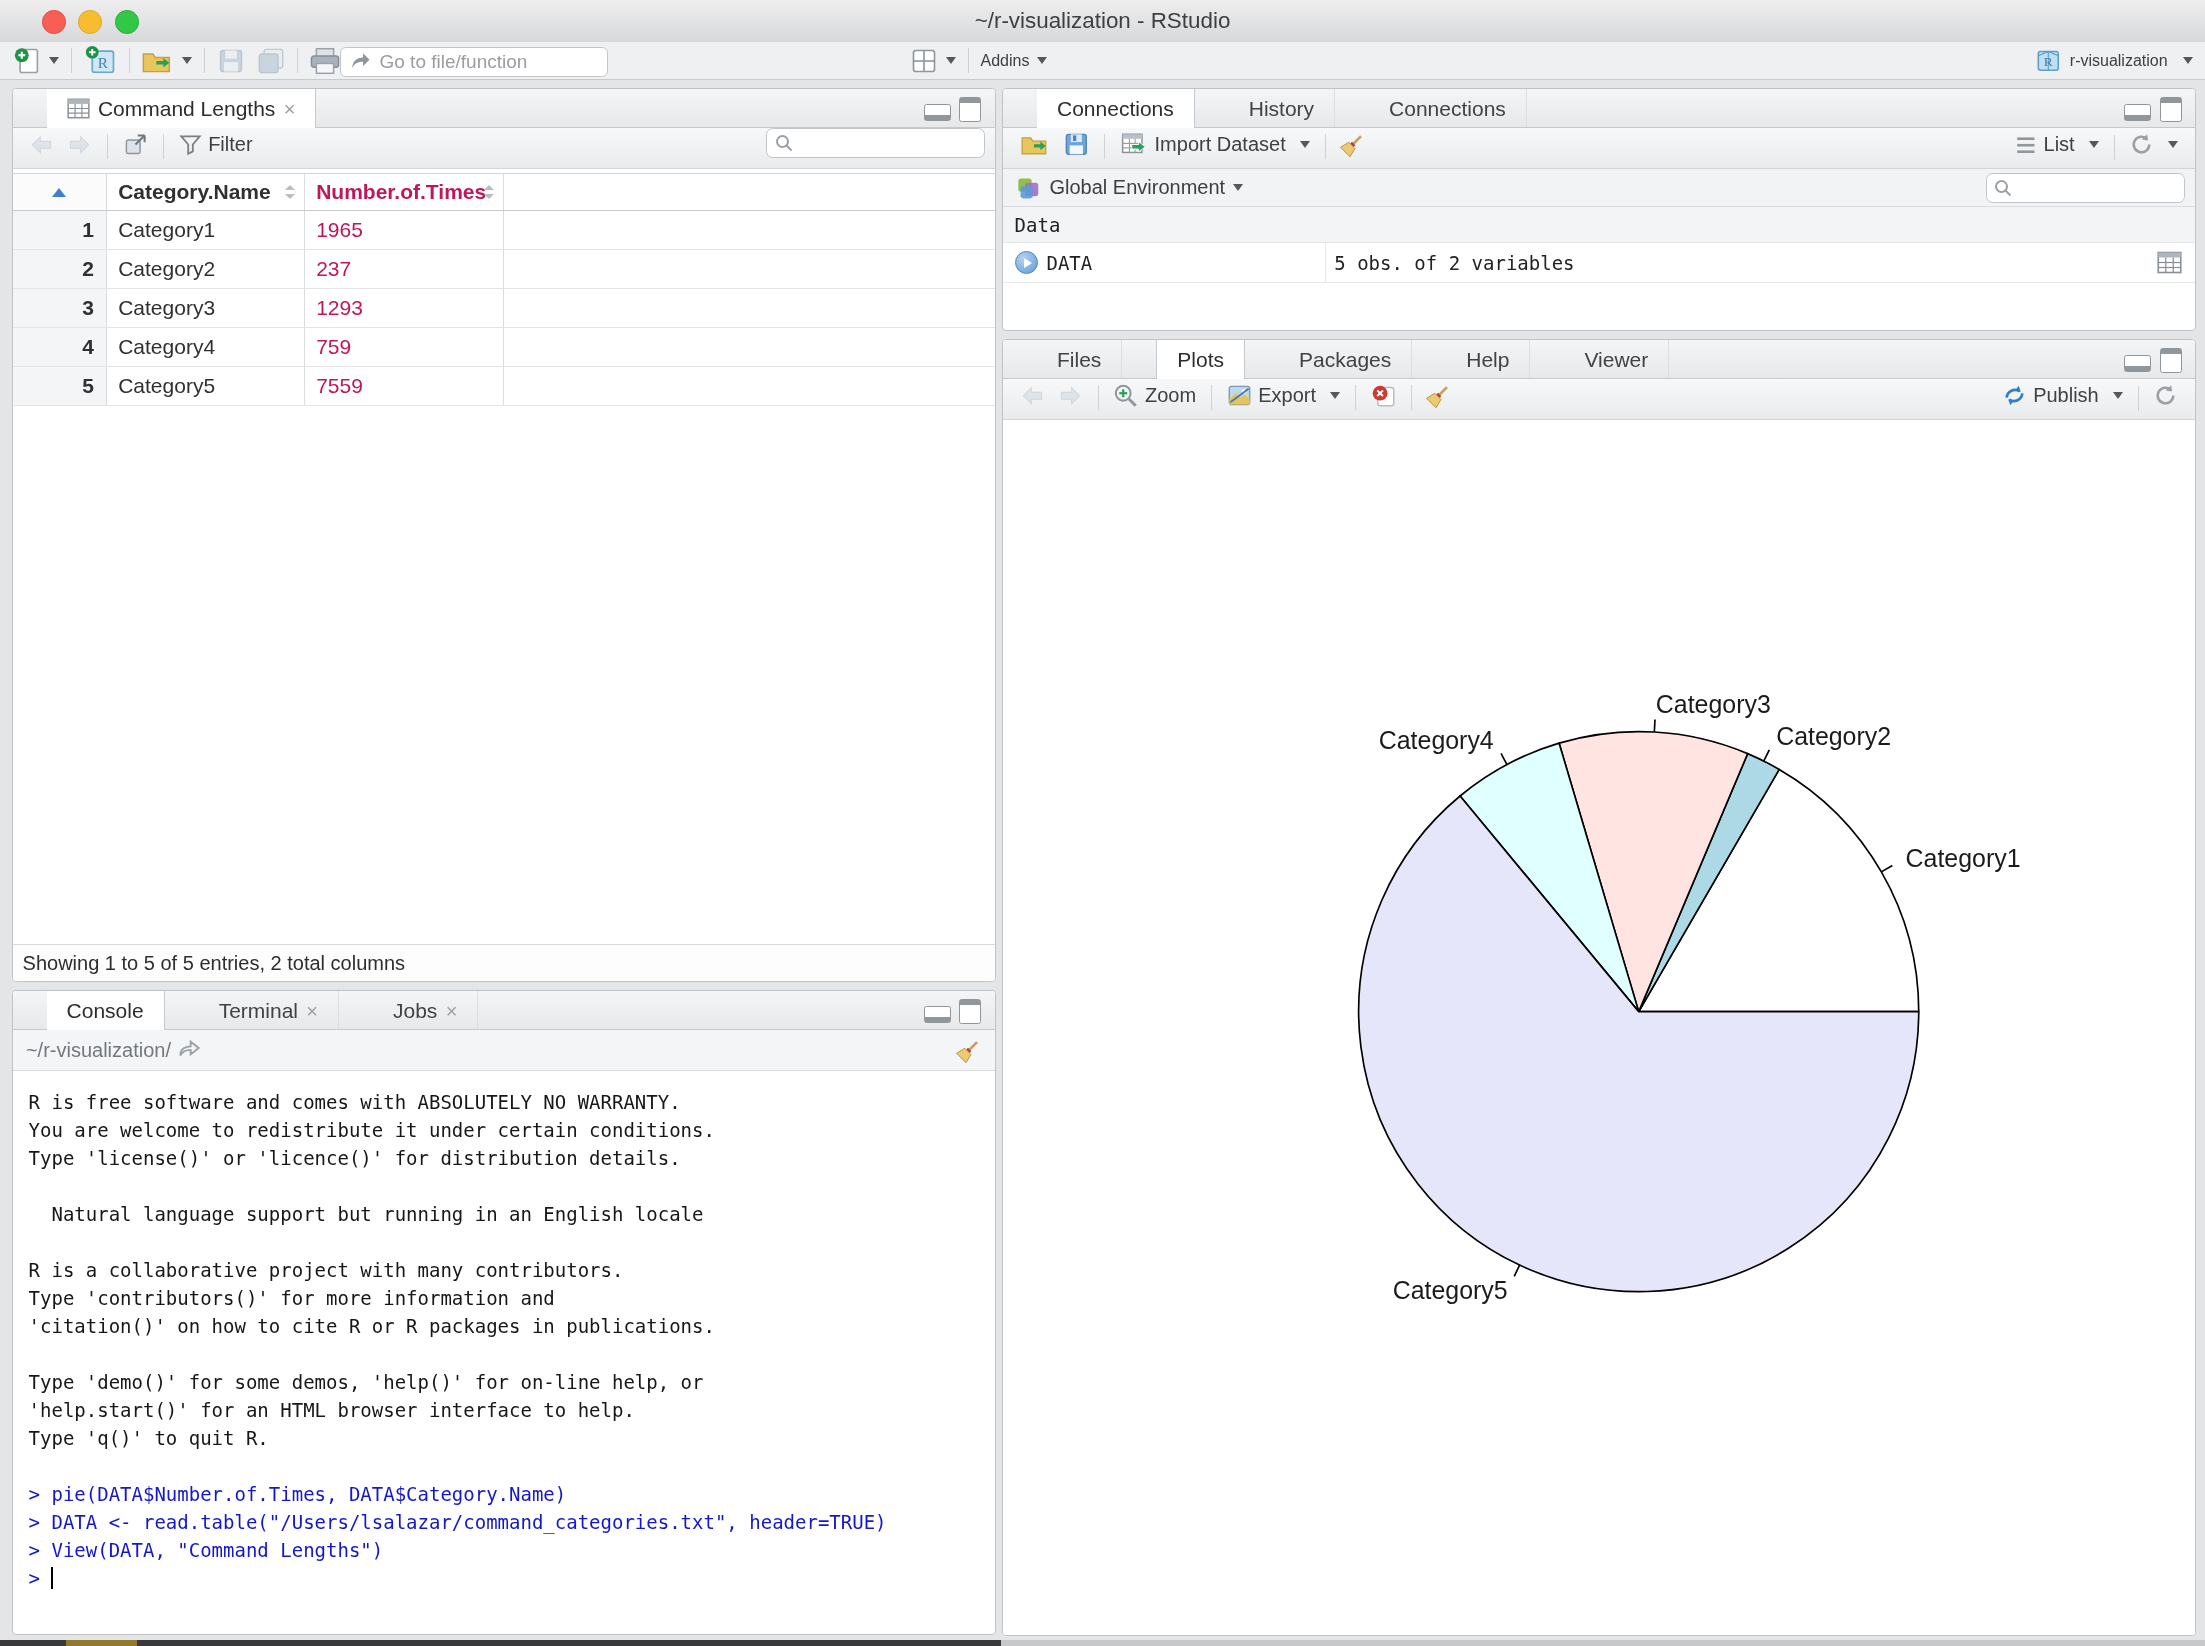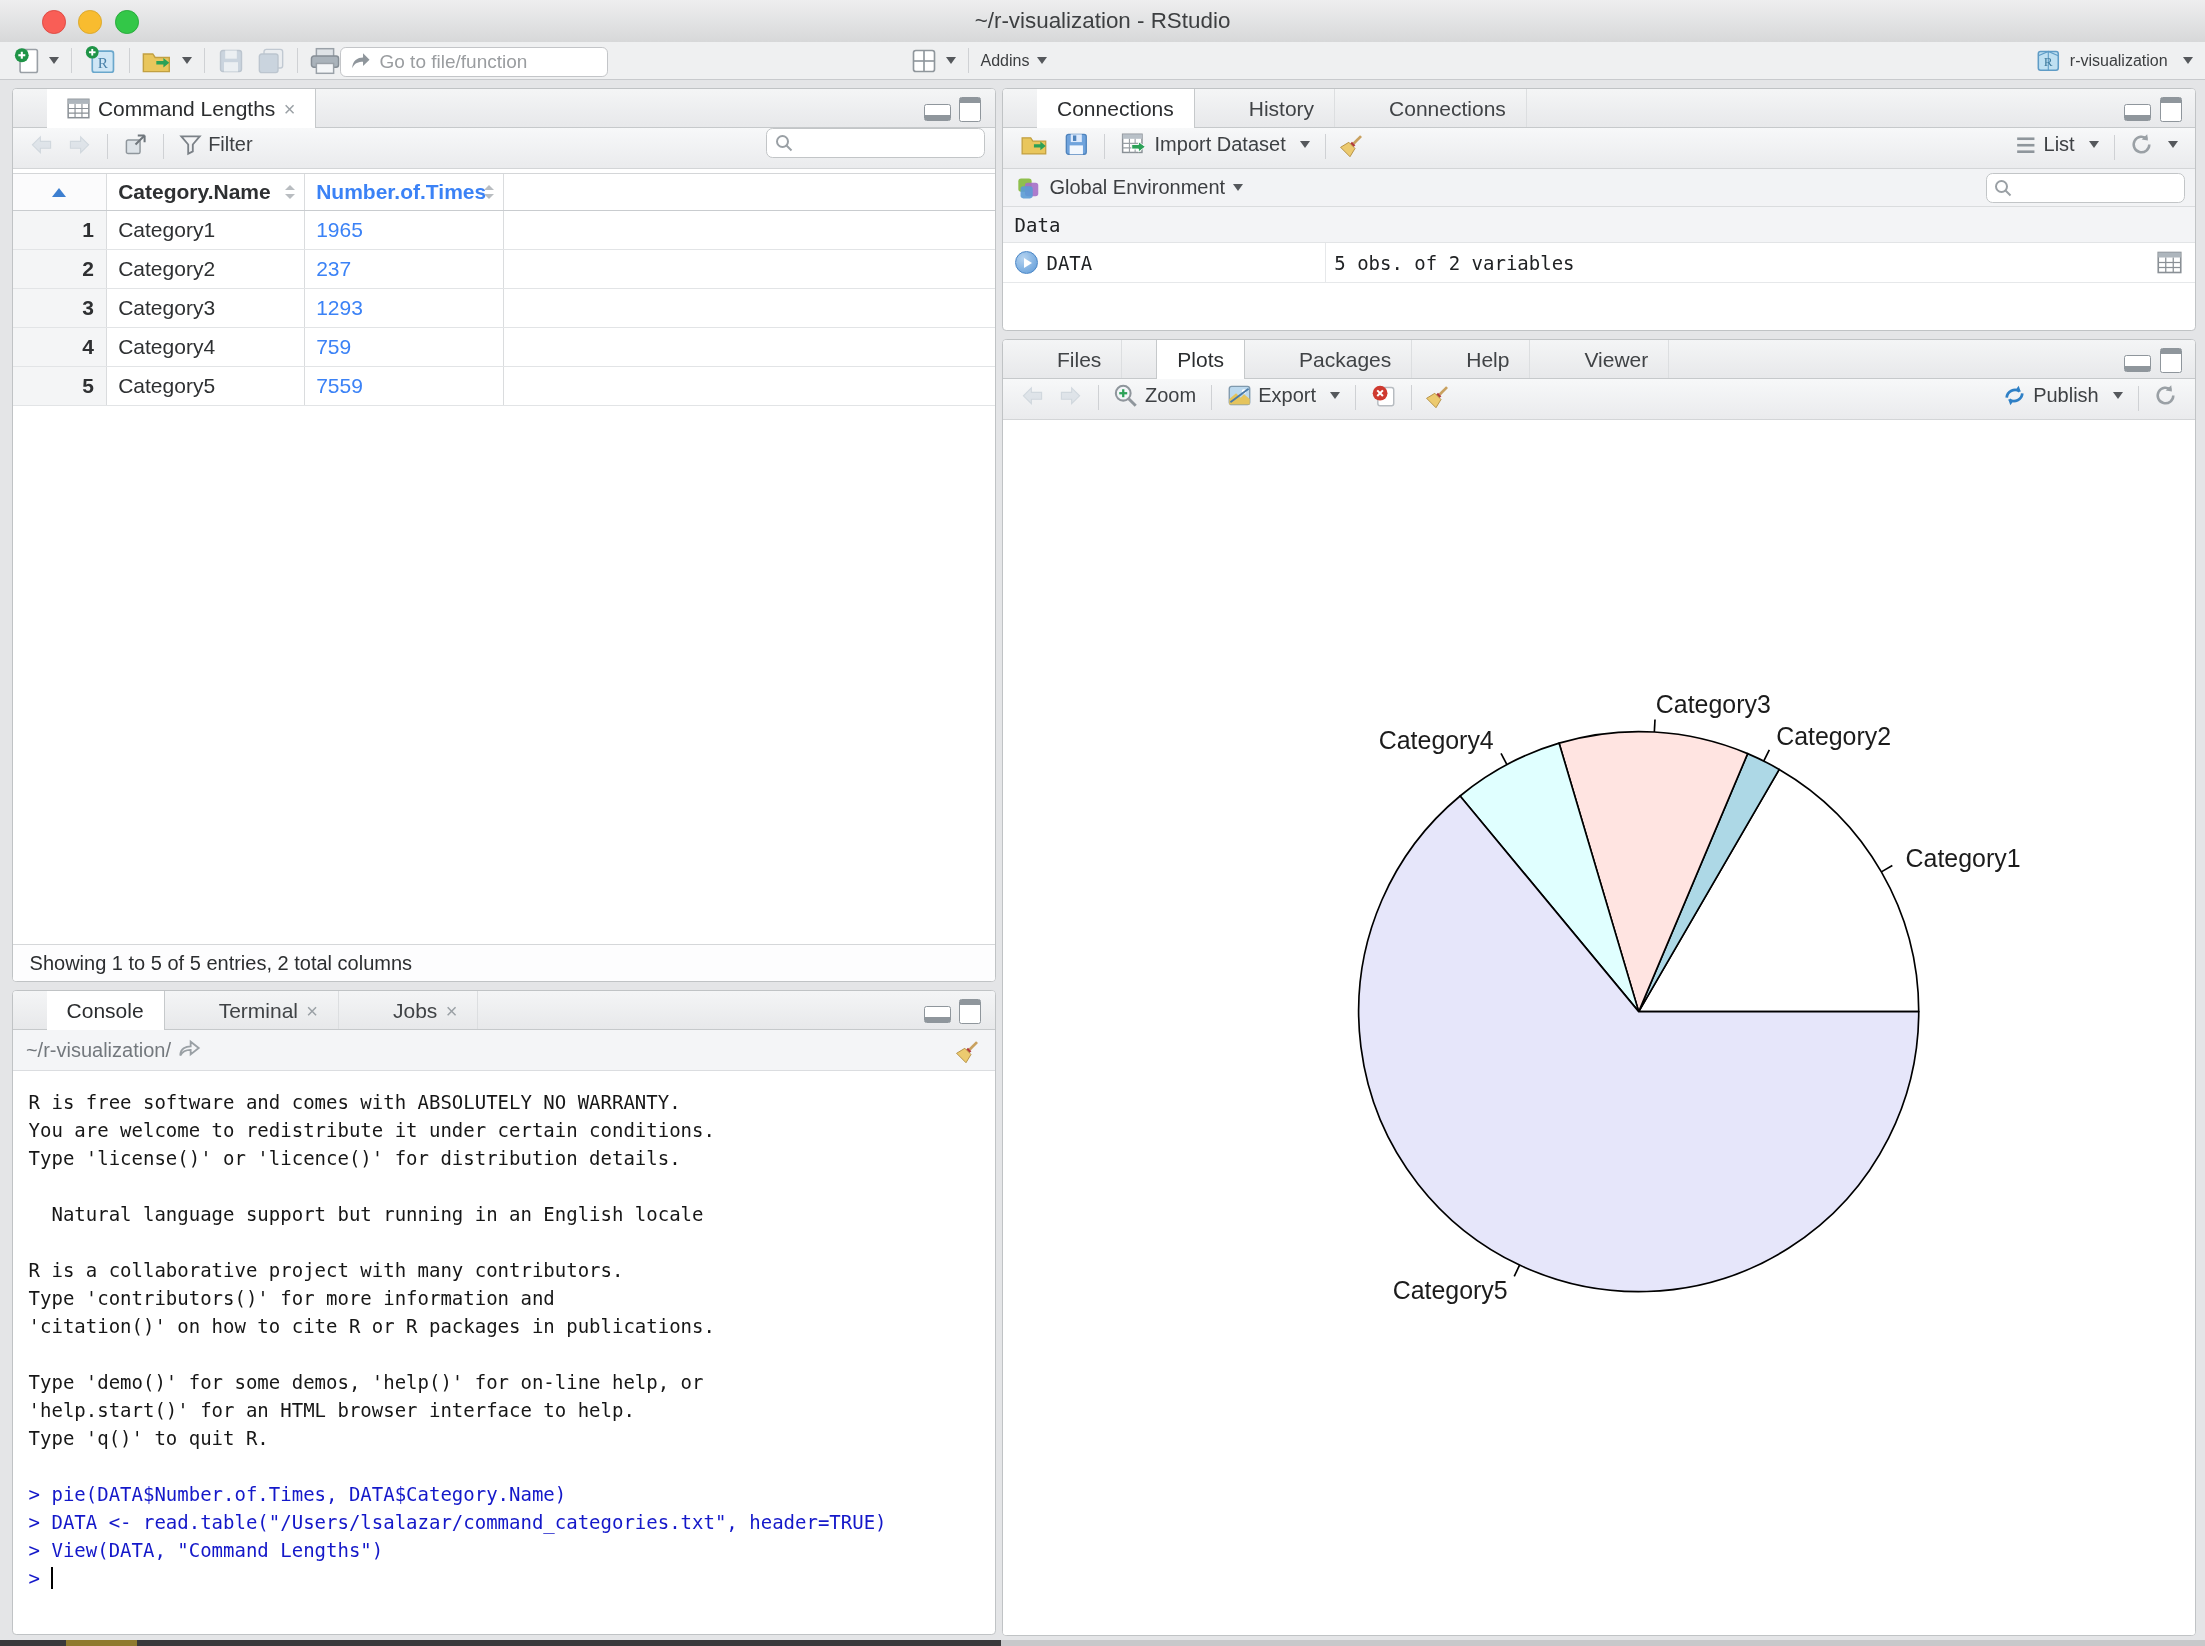--- a/index.html
+++ b/index.html
@@ -51,27 +51,27 @@
   .searchbox input{border:none;outline:none;background:transparent;font-size:18.3px;width:141px;font-family:"Liberation Sans",sans-serif;}
 
   
   #pane-data{left:11.6px;top:88px;width:982px;height:892px;}
   .grid-table{position:absolute;left:0;top:84px;width:982px;}
   .trow{display:flex;height:38px;border-bottom:0.8px solid #e2e4e6;}
   .thead-row{height:36px;border-top:0.8px solid #d4d6d8;border-bottom:0.8px solid #c9cccf;font-weight:bold;}
   .c-num{width:94px;background:#f4f5f6;border-right:0.8px solid #dadcde;display:flex;align-items:center;justify-content:flex-end;padding-right:11.6px;box-sizing:border-box;font-size:21px;color:#2e3032;}
   .thead-row .c-num{background:#fbfbfc;justify-content:center;padding-right:0;}
   .c-name{width:198px;border-right:0.8px solid #dadcde;display:flex;align-items:center;padding-left:11.6px;box-sizing:border-box;font-size:21px;color:#2e3032;position:relative;}
-  .c-times{width:199px;border-right:0.8px solid #dadcde;display:flex;align-items:center;padding-left:11.6px;box-sizing:border-box;font-size:21px;color:#3b82f6;position:relative;}
+  .c-times{width:199px;border-right:0.8px solid #dadcde;display:flex;align-items:center;padding-left:11.6px;box-sizing:border-box;font-size:21px;color:#be185d;position:relative;}
   .trow .c-num{font-weight:bold;}
   .sort-asc{width:0;height:0;border-left:7.5px solid transparent;border-right:7.5px solid transparent;border-bottom:9.1px solid #3d7fd0;}
   .sort-mini{position:absolute;right:8.3px;display:flex;flex-direction:column;gap:3.3px;}
   .sm-up{width:0;height:0;border-left:5px solid transparent;border-right:5px solid transparent;border-bottom:5.8px solid #b9bdc1;}
   .sm-dn{width:0;height:0;border-left:5px solid transparent;border-right:5px solid transparent;border-top:5.8px solid #b9bdc1;}
-  .statusbar{position:absolute;left:0;bottom:0;width:982px;height:37px;border-top:0.8px solid #d5d7d9;background:#fdfdfe;font-size:20px;color:#2c2e30;line-height:37px;padding-left:17px;box-sizing:border-box;margin-top:40px;}
+  .statusbar{position:absolute;left:0;bottom:0;width:982px;height:37px;border-top:0.8px solid #d5d7d9;background:#fdfdfe;font-size:20px;color:#2c2e30;line-height:37px;padding-left:10px;box-sizing:border-box;margin-top:40px;}
 
   
   #pane-console{left:11.6px;top:990px;width:982px;height:643px;}
   .wdrow{height:40px;background:#f4f5f7;border-bottom:0.8px solid #dbdde0;display:flex;align-items:center;padding:0 13.3px;font-size:20px;color:#73787d;position:relative;}
   .console-out{position:absolute;left:0;top:80px;right:0;bottom:0;overflow:hidden;padding:0 0 0 16px;}
   .console-inner{margin-top:-10.8px;}
   .console-line{font-family:"DejaVu Sans Mono",monospace;font-size:19px;line-height:28px;min-height:28px;white-space:pre;color:#171717;}
   .console-line.input{color:#1418c9;}
   .cursor{display:inline-block;width:2.5px;height:21.6px;background:#000;margin-left:10.8px;vertical-align:-3.3px;}
 

